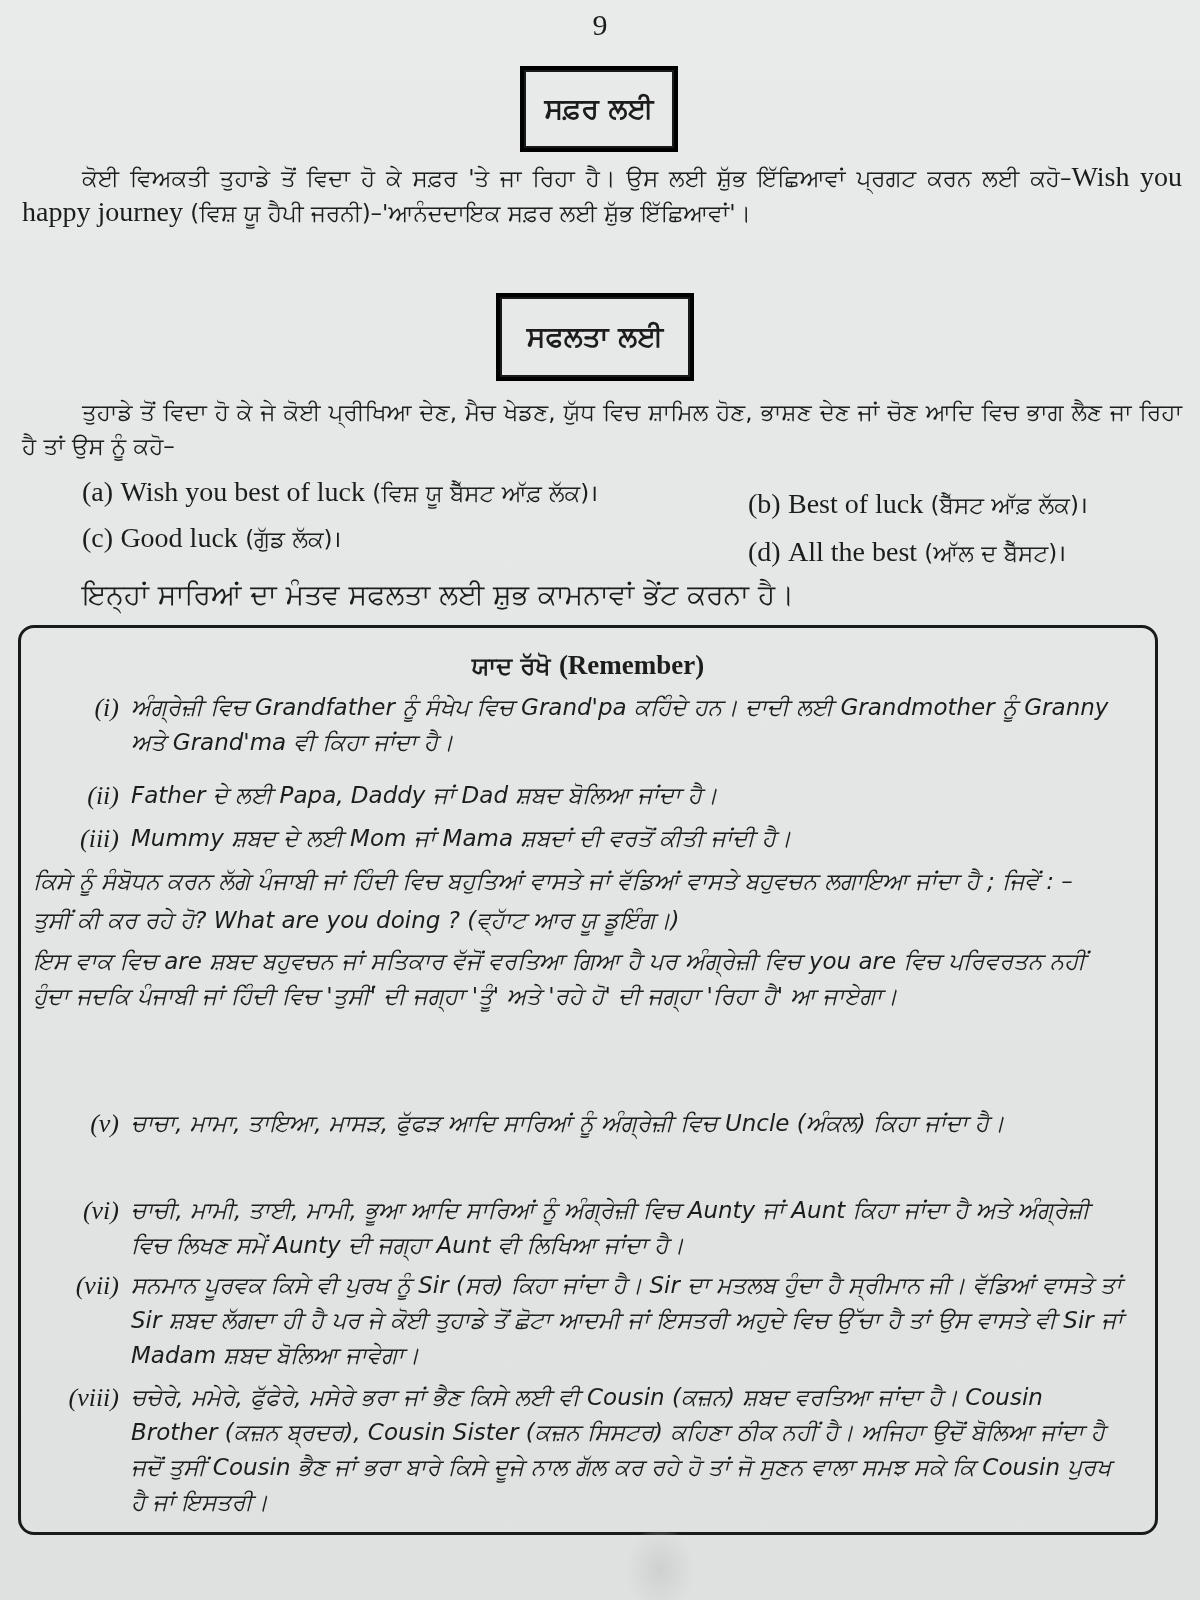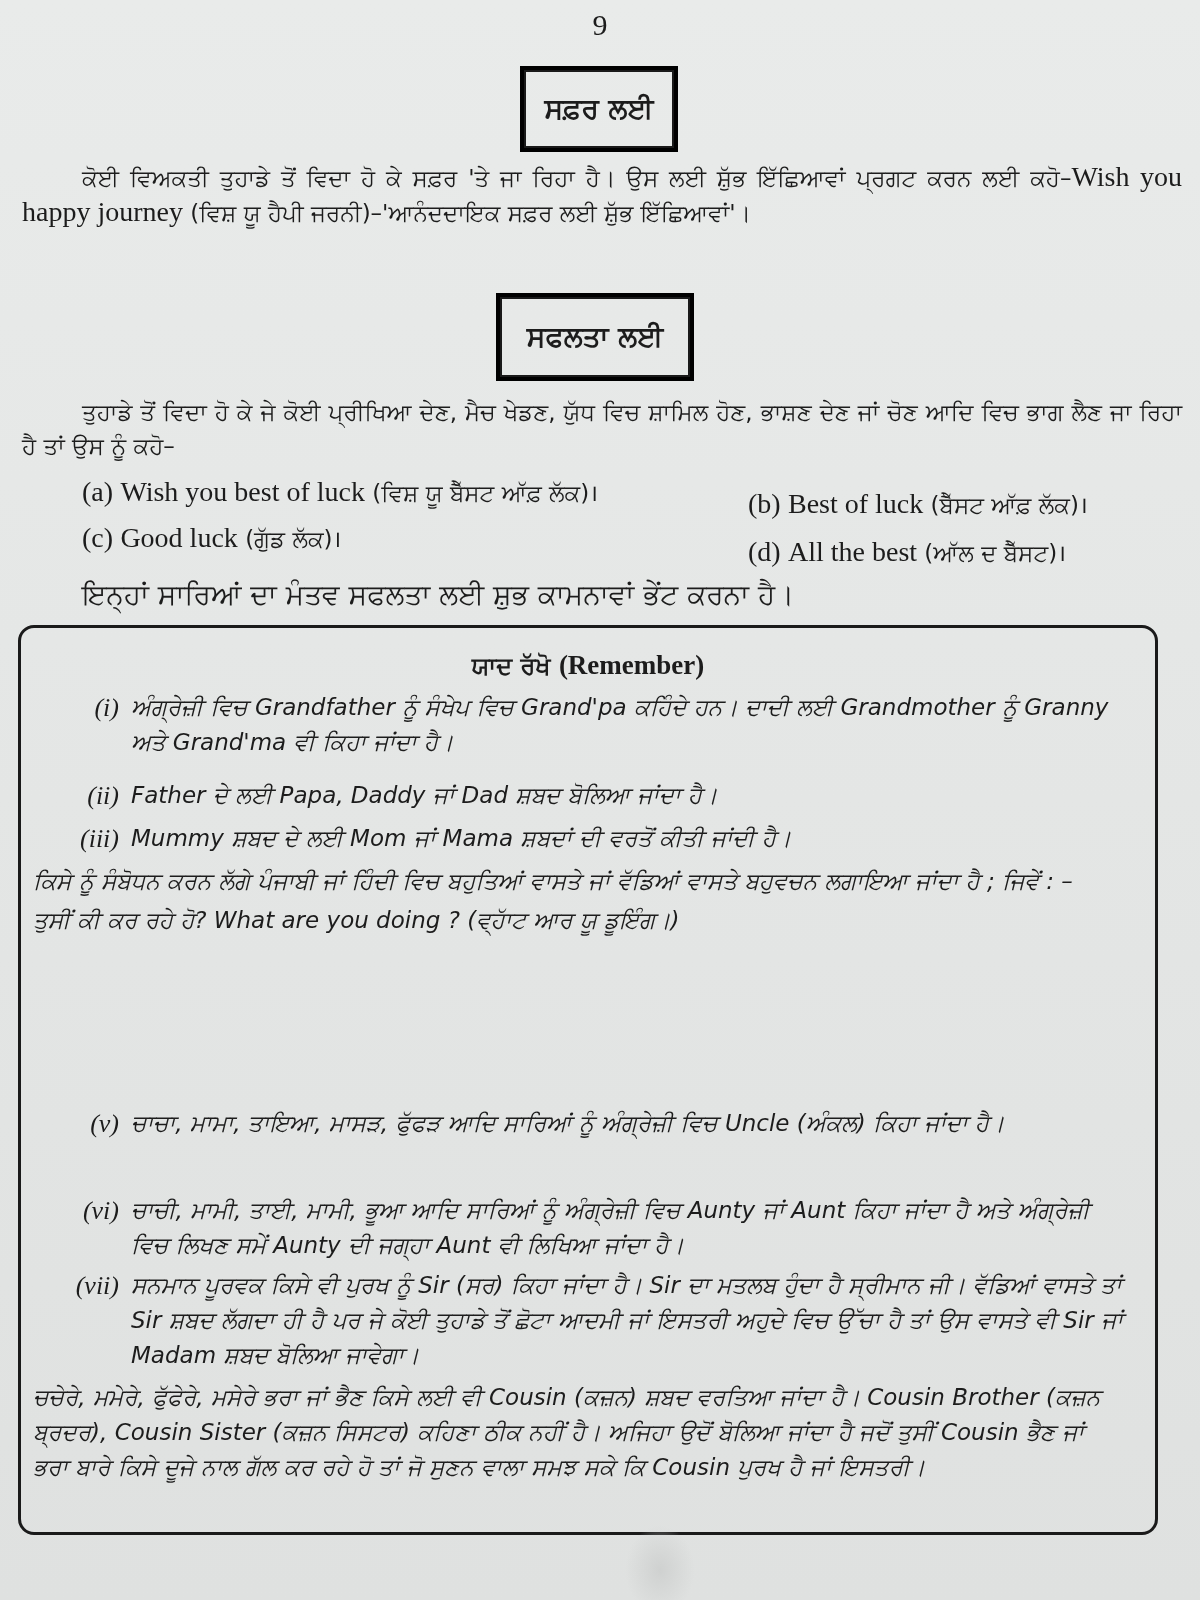--- a/index.html
+++ b/index.html
@@ -115,32 +115,34 @@
     <div class="txt">Father ਦੇ ਲਈ Papa, Daddy ਜਾਂ Dad ਸ਼ਬਦ ਬੋਲਿਆ ਜਾਂਦਾ ਹੈ।</div>
   </div>
   <div class="item" style="top:193px;">
     <div class="num">(iii)</div>
     <div class="txt">Mummy ਸ਼ਬਦ ਦੇ ਲਈ Mom ਜਾਂ Mama ਸ਼ਬਦਾਂ ਦੀ ਵਰਤੋਂ ਕੀਤੀ ਜਾਂਦੀ ਹੈ।</div>
   </div>
   <div class="item" style="top:236px;">
     <div class="txt">
       <span class="sub">ਕਿਸੇ ਨੂੰ ਸੰਬੋਧਨ ਕਰਨ ਲੱਗੇ ਪੰਜਾਬੀ ਜਾਂ ਹਿੰਦੀ ਵਿਚ ਬਹੁਤਿਆਂ ਵਾਸਤੇ ਜਾਂ ਵੱਡਿਆਂ ਵਾਸਤੇ ਬਹੁਵਚਨ ਲਗਾਇਆ ਜਾਂਦਾ ਹੈ ; ਜਿਵੇਂ : –</span>
       <span class="sub" style="margin-top:4px;">ਤੁਸੀਂ ਕੀ ਕਰ ਰਹੇ ਹੋ? What are you doing ? (ਵ੍ਹਾੱਟ ਆਰ ਯੂ ਡੂਇੰਗ।)</span>
+      <span class="sub" style="margin-top:6px;">ਇਸ ਵਾਕ ਵਿਚ are ਸ਼ਬਦ ਬਹੁਵਚਨ ਜਾਂ ਸਤਿਕਾਰ ਵੱਜੋਂ ਵਰਤਿਆ ਗਿਆ ਹੈ ਪਰ ਅੰਗ੍ਰੇਜ਼ੀ ਵਿਚ you are ਵਿਚ ਪਰਿਵਰਤਨ ਨਹੀਂ ਹੁੰਦਾ ਜਦਕਿ ਪੰਜਾਬੀ ਜਾਂ ਹਿੰਦੀ ਵਿਚ 'ਤੁਸੀਂ' ਦੀ ਜਗ੍ਹਾ 'ਤੂੰ' ਅਤੇ 'ਰਹੇ ਹੋ' ਦੀ ਜਗ੍ਹਾ 'ਰਿਹਾ ਹੈ' ਆ ਜਾਏਗਾ।</span>
     </div>
   </div>
   <div class="item" style="top:478px;">
     <div class="num">(v)</div>
     <div class="txt">ਚਾਚਾ, ਮਾਮਾ, ਤਾਇਆ, ਮਾਸੜ, ਫੁੱਫੜ ਆਦਿ ਸਾਰਿਆਂ ਨੂੰ ਅੰਗ੍ਰੇਜ਼ੀ ਵਿਚ Uncle (ਅੰਕਲ) ਕਿਹਾ ਜਾਂਦਾ ਹੈ।</div>
   </div>
   <div class="item" style="top:565px;">
     <div class="num">(vi)</div>
     <div class="txt">ਚਾਚੀ, ਮਾਮੀ, ਤਾਈ, ਮਾਮੀ, ਭੂਆ ਆਦਿ ਸਾਰਿਆਂ ਨੂੰ ਅੰਗ੍ਰੇਜ਼ੀ ਵਿਚ Aunty ਜਾਂ Aunt ਕਿਹਾ ਜਾਂਦਾ ਹੈ ਅਤੇ ਅੰਗ੍ਰੇਜ਼ੀ ਵਿਚ ਲਿਖਣ ਸਮੇਂ Aunty ਦੀ ਜਗ੍ਹਾ Aunt ਵੀ ਲਿਖਿਆ ਜਾਂਦਾ ਹੈ।</div>
   </div>
   <div class="item" style="top:640px;">
     <div class="num">(vii)</div>
     <div class="txt">ਸਨਮਾਨ ਪੂਰਵਕ ਕਿਸੇ ਵੀ ਪੁਰਖ ਨੂੰ Sir (ਸਰ) ਕਿਹਾ ਜਾਂਦਾ ਹੈ। Sir ਦਾ ਮਤਲਬ ਹੁੰਦਾ ਹੈ ਸ੍ਰੀਮਾਨ ਜੀ। ਵੱਡਿਆਂ ਵਾਸਤੇ ਤਾਂ Sir ਸ਼ਬਦ ਲੱਗਦਾ ਹੀ ਹੈ ਪਰ ਜੇ ਕੋਈ ਤੁਹਾਡੇ ਤੋਂ ਛੋਟਾ ਆਦਮੀ ਜਾਂ ਇਸਤਰੀ ਅਹੁਦੇ ਵਿਚ ਉੱਚਾ ਹੈ ਤਾਂ ਉਸ ਵਾਸਤੇ ਵੀ Sir ਜਾਂ Madam ਸ਼ਬਦ ਬੋਲਿਆ ਜਾਵੇਗਾ।</div>
   </div>
   <div class="item" style="top:752px;">
+    <div class="num">(viii)</div>
     <div class="txt">ਚਚੇਰੇ, ਮਮੇਰੇ, ਫੁੱਫੇਰੇ, ਮਸੇਰੇ ਭਰਾ ਜਾਂ ਭੈਣ ਕਿਸੇ ਲਈ ਵੀ Cousin (ਕਜ਼ਨ) ਸ਼ਬਦ ਵਰਤਿਆ ਜਾਂਦਾ ਹੈ। Cousin Brother (ਕਜ਼ਨ ਬ੍ਰਦਰ), Cousin Sister (ਕਜ਼ਨ ਸਿਸਟਰ) ਕਹਿਣਾ ਠੀਕ ਨਹੀਂ ਹੈ। ਅਜਿਹਾ ਉਦੋਂ ਬੋਲਿਆ ਜਾਂਦਾ ਹੈ ਜਦੋਂ ਤੁਸੀਂ Cousin ਭੈਣ ਜਾਂ ਭਰਾ ਬਾਰੇ ਕਿਸੇ ਦੂਜੇ ਨਾਲ ਗੱਲ ਕਰ ਰਹੇ ਹੋ ਤਾਂ ਜੋ ਸੁਣਨ ਵਾਲਾ ਸਮਝ ਸਕੇ ਕਿ Cousin ਪੁਰਖ ਹੈ ਜਾਂ ਇਸਤਰੀ।</div>
   </div>
 </div>
 
 <div class="shadow"></div>
 
 </body></html>

